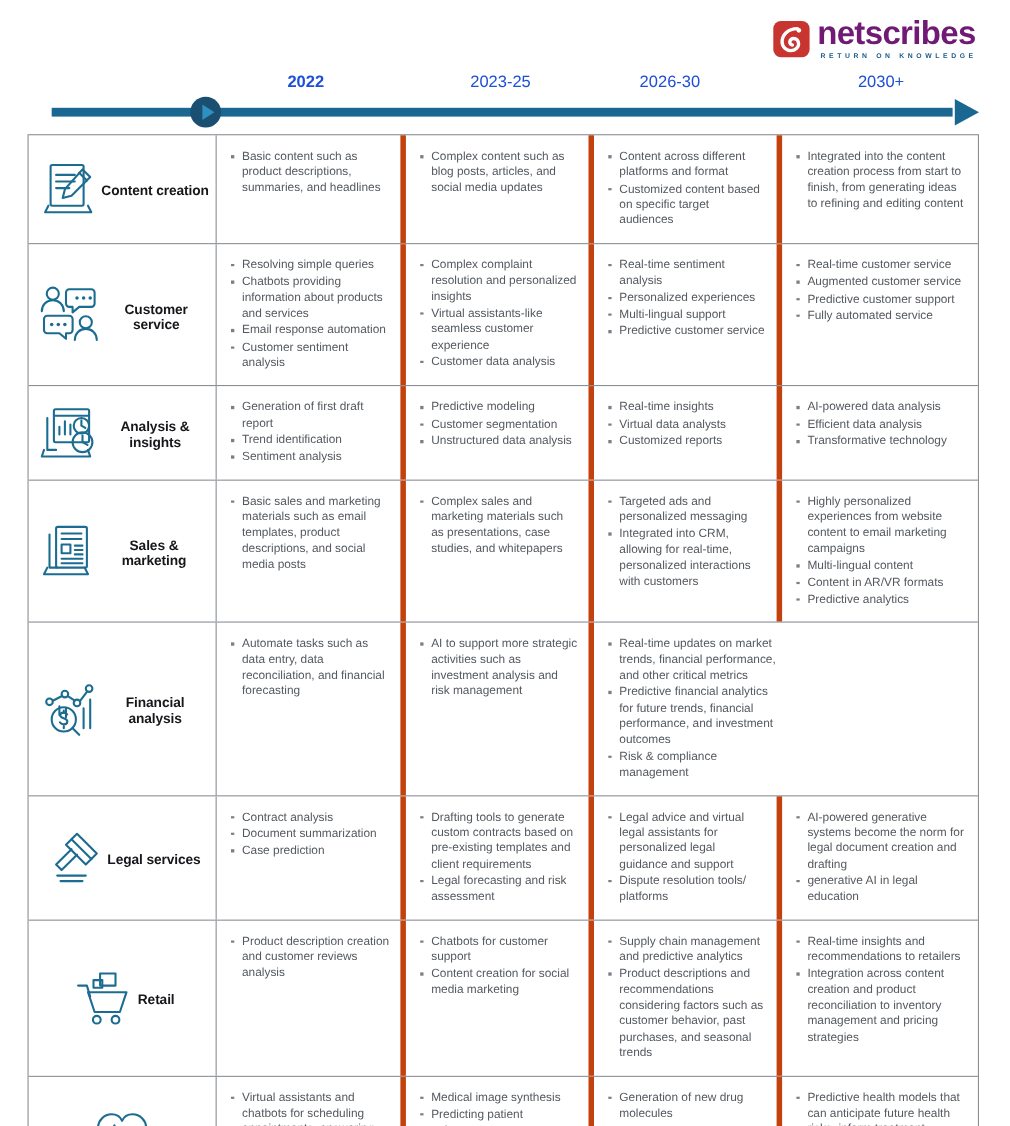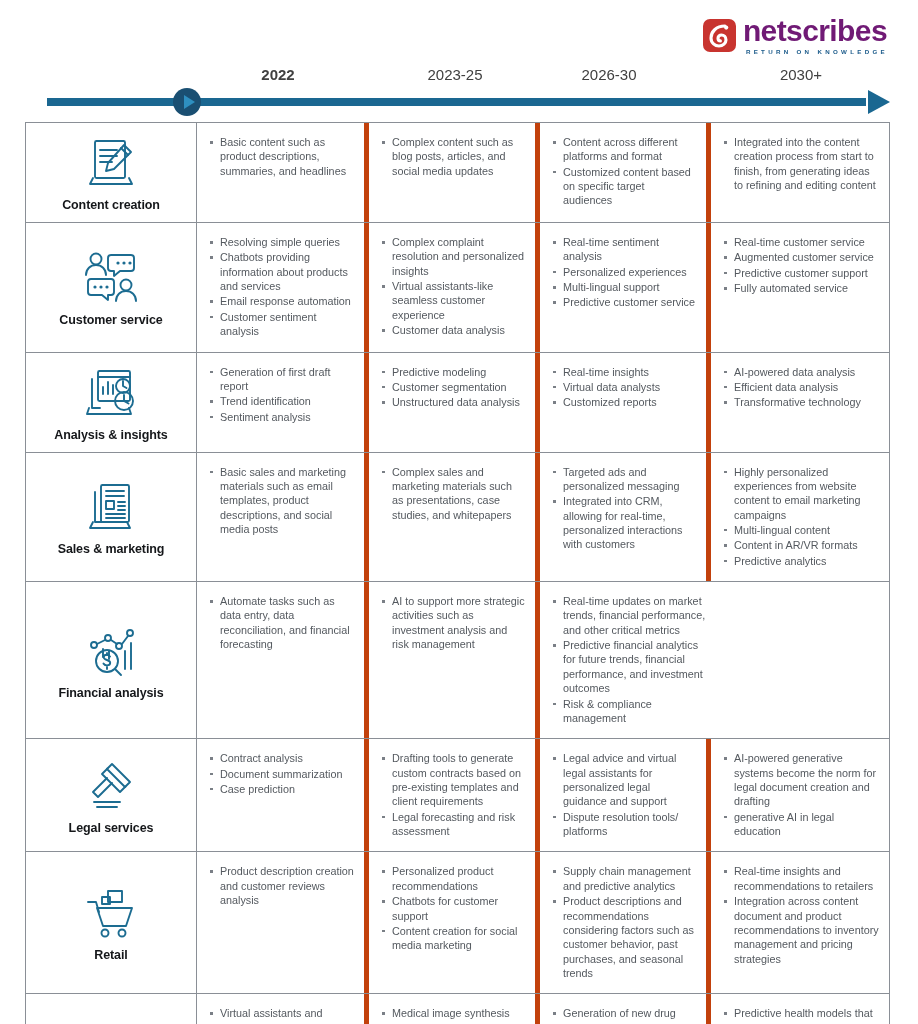--- a/index.html
+++ b/index.html
@@ -46,21 +46,21 @@
     left: 25px; top: 66px;
     width: 865px; height: 50px;
   }
   .tl-labels {
     position: absolute; left: 0; top: 0;
     width: 100%; height: 26px;
     display: flex;
   }
   .tl-label {
     font-size: 15px;
-    color: #404040;
+    color: #1d4ed8;
     text-align: center;
   }
   .tl-label.first { font-weight: bold; }
   .tl-track {
     position: absolute;
     left: 22px; right: 24px; top: 32px;
     height: 8px;
     background: #1a6791;
   }
   .tl-circle {
@@ -99,21 +99,21 @@
     display: flex;
     border-bottom: 1px solid #8a8f96;
   }
   .mrow:last-child { border-bottom: none; }
 
   .cell-label {
     width: 171px;
     flex: none;
     padding: 8px 6px 10px;
     display: flex;
-    flex-direction: column;
+    flex-direction: row;
     align-items: center;
     justify-content: center;
     border-right: 1px solid #8a8f96;
   }
   .cat-icon {
     height: 62px;
     display: flex; align-items: center; justify-content: center;
     color: #1c6c91;
   }
   .cat-name {
@@ -446,35 +446,34 @@
         </div>
         <div class="cat-name">Retail</div>
       </div>
       <div class="cell c1">
         <ul class="bullets">
           <li>Product description creation and customer reviews analysis</li>
         </ul>
       </div>
       <div class="cell c2">
         <ul class="bullets">
-          <li>Personalized product recommendations</li>
           <li>Chatbots for customer support</li>
           <li>Content creation for social media marketing</li>
         </ul>
       </div>
       <div class="cell c3">
         <ul class="bullets">
           <li>Supply chain management and predictive analytics</li>
           <li>Product descriptions and recommendations considering factors such as customer behavior, past purchases, and seasonal trends</li>
         </ul>
       </div>
       <div class="cell c4">
         <ul class="bullets">
           <li>Real-time insights and recommendations to retailers</li>
-          <li>Integration across content document and product recommendations to inventory management and pricing strategies</li>
+          <li>Integration across content creation and product reconciliation to inventory management and pricing strategies</li>
         </ul>
       </div>
     </div>
     <div class="mrow">
       <div class="cell-label">
         <div class="cat-icon">
           <svg width="60" height="56" viewBox="0 0 60 56">
     <path fill="none" stroke="#1c6c91" stroke-width="1.9" stroke-linecap="round" stroke-linejoin="round" d="M30 50C30 50 8 36 8 21 8 13 14 8 20.5 8 25 8 28.5 10.5 30 14c1.5-3.5 5-6 9.5-6C46 8 52 13 52 21c0 15-22 29-22 29z"></path>
     <path fill="none" stroke="#1c6c91" stroke-width="1.9" stroke-linecap="round" stroke-linejoin="round" d="M11 27h8l4-9 5 19 5-13 3 6 3-3h10"></path>
           </svg>

